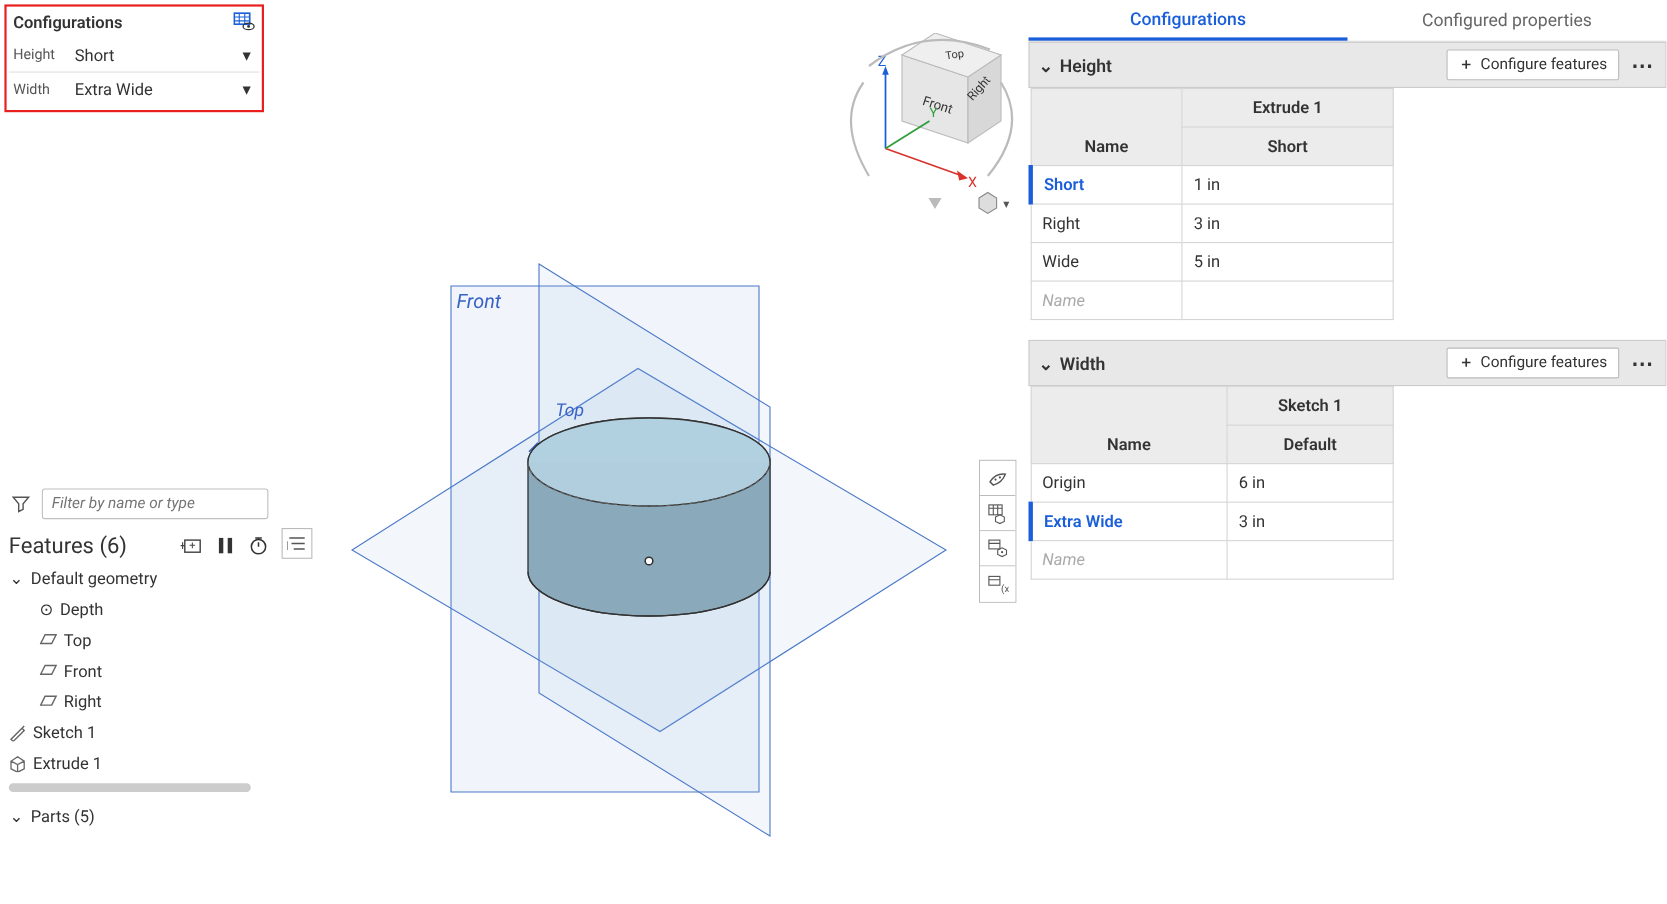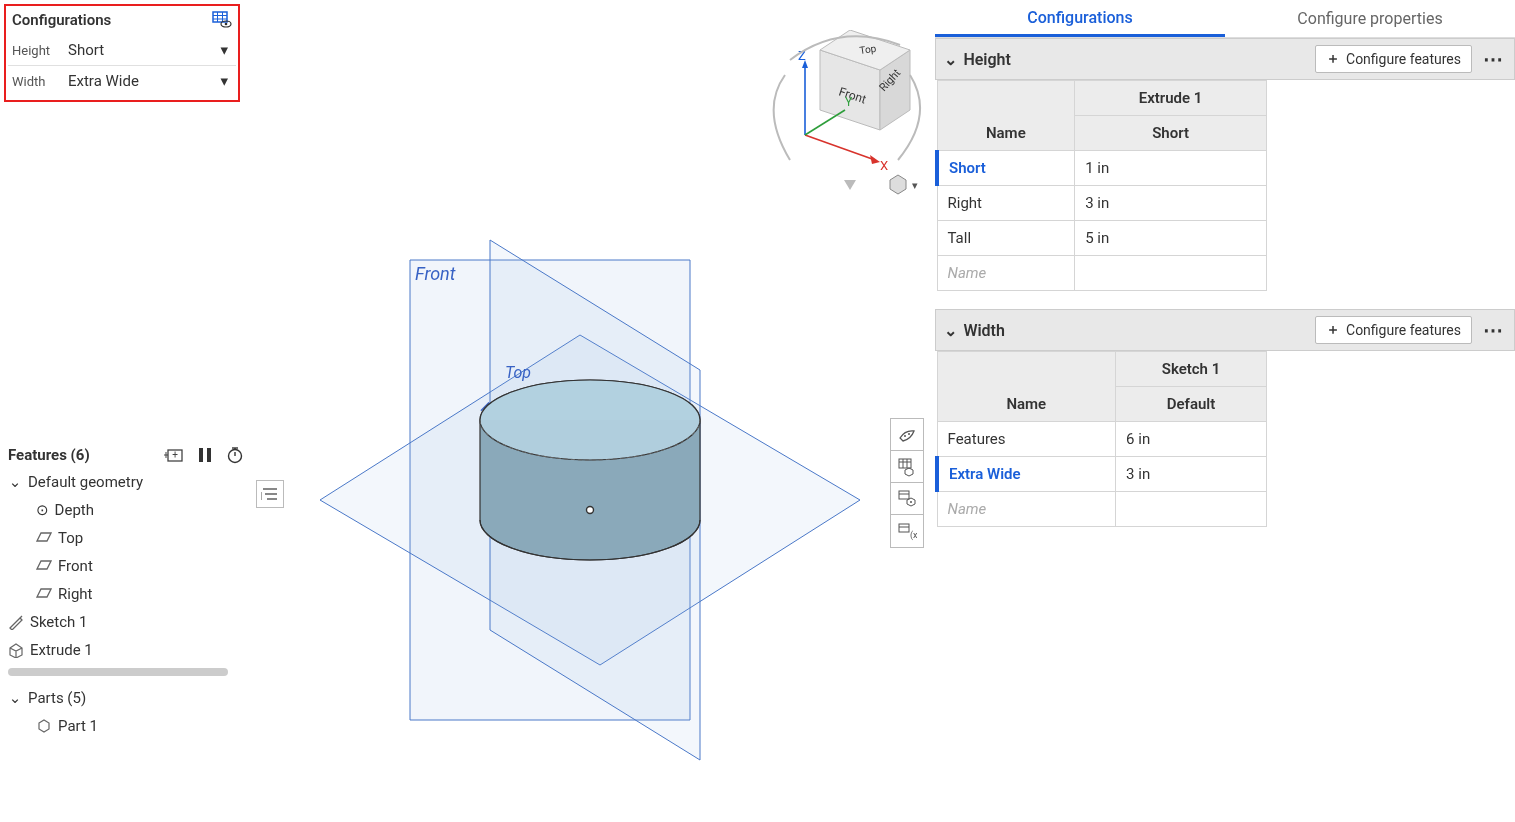--- a/index.html
+++ b/index.html
@@ -16,21 +16,21 @@
 .cfg-row:last-child{border-bottom:none}
 .cfg-row-label{width:52px;font-size:13px;color:#555}
 .cfg-row-select{flex:1;display:flex;justify-content:space-between;align-items:center;padding:4px 4px;font-size:15px}
 
 
 .left-panel{position:absolute;left:6px;top:442px;width:240px}
 .filter-row{display:flex;align-items:center;gap:8px;padding:2px 2px 8px 2px}
 .filter-icon{width:22px;display:flex;justify-content:center}
 .filter-input{flex:1;border:1px solid #bfbfbf;border-radius:3px;padding:5px 8px;font-size:14px;font-style:italic;color:#888}
 .feat-head{display:flex;align-items:center;justify-content:space-between;padding:4px 2px 4px 2px}
-.feat-head-title{font-weight:700;font-size:15px}
+.feat-head-title{font-weight:400;font-size:20px}
 .feat-head-icons{display:flex;gap:14px;align-items:center}
 .tree-row{display:flex;align-items:center;gap:6px;padding:5px 2px;font-size:15px}
 .tree-row.indent1{padding-left:30px}
 .tree-row .caret{width:14px;display:inline-flex;justify-content:center}
 .hscroll{height:8px;background:#ccc;border-radius:4px;margin:4px 2px 8px 2px;width:220px}
 
 
 .outline-btn{position:absolute;left:256px;top:480px;width:28px;height:28px;border:1px solid #bbb;background:#fff;display:flex;align-items:center;justify-content:center}
 
 
@@ -95,20 +95,28 @@
   <div class="cfg-row">
     <span class="cfg-row-label">Width</span>
     <div class="cfg-row-select">
       <span>Extra Wide</span>
       <span>▾</span>
     </div>
   </div>
 </div>
 
 <div class="left-panel">
+  <div class="filter-row">
+    <span class="filter-icon">
+      <svg width="18" height="18" viewBox="0 0 18 18">
+            <path d="M2 3 h14 l-5 6 v5 l-4 2 v-7 z" fill="none" stroke="#555" stroke-width="1.3"></path>
+          </svg>
+    </span>
+    <input class="filter-input" placeholder="Filter by name or type" style="">
+  </div>
   <div class="feat-head">
     <span class="feat-head-title">Features (6)</span>
     <span class="feat-head-icons">
       <span>
             <svg width="20" height="16" viewBox="0 0 20 16">
               <rect x="4" y="3" width="14" height="11" fill="none" stroke="#444" stroke-width="1.3"></rect>
               <line x1="2" y1="5" x2="2" y2="11" stroke="#444"></line>
               <line x1="0" y1="8" x2="4" y2="8" stroke="#444"></line>
               <text x="11" y="11" font-size="10" text-anchor="middle" fill="#444">+</text>
             </svg>
@@ -177,28 +185,20 @@
           </svg>
         </span>
     <span>Extrude 1</span>
   </div>
   <div class="hscroll"></div>
 
   <div class="tree-row">
     <span class="caret">⌄</span>
     <span>Parts (5)</span>
   </div>
-  <div class="tree-row indent1">
-    <span>
-          <svg width="16" height="16" viewBox="0 0 16 16">
-            <path d="M3 5 L8 2 L13 5 L13 11 L8 14 L3 11 Z" fill="none" stroke="#666" stroke-width="1.2"></path>
-          </svg>
-        </span>
-    <span>Part 1</span>
-  </div>
 </div>
 
 <div class="outline-btn">
   <svg width="18" height="16" viewBox="0 0 18 16">
         <line x1="2" y1="3" x2="16" y2="3" stroke="#555" stroke-width="1.4"></line>
         <line x1="4" y1="8" x2="16" y2="8" stroke="#555" stroke-width="1.4"></line>
         <line x1="6" y1="13" x2="16" y2="13" stroke="#555" stroke-width="1.4"></line>
         <polyline points="0,6 0,14" fill="none" stroke="#555"></polyline>
       </svg>
 </div>
@@ -293,21 +293,21 @@
           <rect x="2" y="3" width="10" height="8" fill="none" stroke="#555"></rect>
           <line x1="2" y1="6" x2="12" y2="6" stroke="#555"></line>
           <text x="13" y="17" font-size="9" fill="#555">(x)</text>
         </svg>
       </div>
 </div>
 
 <div class="rpanel">
   <div class="rtabs">
     <div class="rtab active">Configurations</div>
-    <div class="rtab">Configure properties</div>
+    <div class="rtab">Configured properties</div>
   </div>
 
   <div class="section">
     <div class="sec-head">
       <div class="sec-head-left">
         <span>⌄</span>
         <span>Height</span>
       </div>
       <div class="sec-head-right">
         <div class="cfg-feat-btn">
@@ -332,21 +332,21 @@
       <tbody>
         <tr class="active-row">
               <td>Short</td>
               <td>1 in</td>
             </tr>
         <tr>
               <td>Right</td>
               <td>3 in</td>
             </tr>
         <tr>
-              <td>Tall</td>
+              <td>Wide</td>
               <td>5 in</td>
             </tr>
         <tr>
               <td class="placeholder-cell">Name</td>
               <td></td>
             </tr>
       </tbody>
     </table>
   </div>
 
@@ -371,21 +371,21 @@
         <tr>
           <th rowspan="2" class="name-head">Name</th>
           <th>Sketch 1</th>
         </tr>
         <tr>
               <th>Default</th>
             </tr>
       </thead>
       <tbody>
         <tr>
-              <td>Features</td>
+              <td>Origin</td>
               <td>6 in</td>
             </tr>
         <tr class="active-row">
               <td>Extra Wide</td>
               <td>3 in</td>
             </tr>
         <tr>
               <td class="placeholder-cell">Name</td>
               <td></td>
             </tr>

